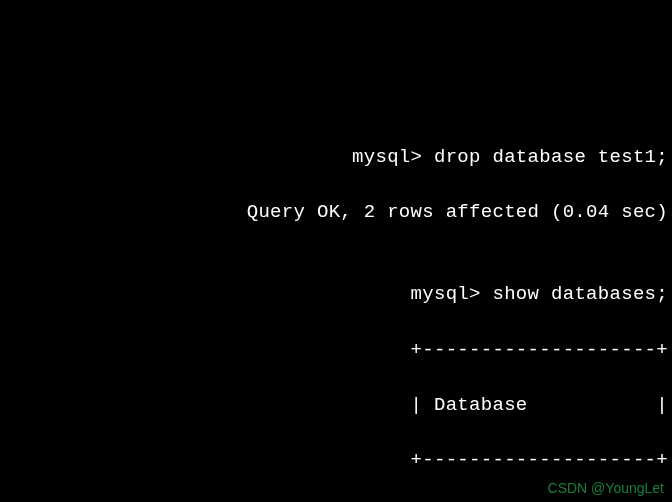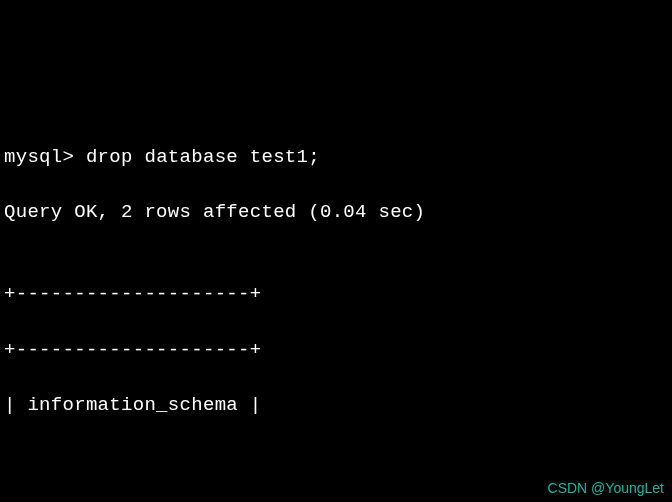--- a/index.html
+++ b/index.html
@@ -15,41 +15,44 @@
       line-height: 1.45;
       padding: 6px 4px;
       width: 672px;
       height: 502px;
       position: relative;
       white-space: pre;
       letter-spacing: 0.3px;
     }
     .line {
       display: block;
+      text-align: right;
     }
     .watermark {
       position: absolute;
       bottom: 4px;
       right: 8px;
       font-size: 14px;
-      color: #14b8a6;
+      color: #15803d;
       font-family: Arial, sans-serif;
       letter-spacing: 0;
     }
   </style>
 </head>
 <body>
 
 
 
 <div>
 <span class="line"><span>mysql&gt;</span> <span>drop database test1;</span></span>
 <span class="line">Query OK, 2 rows affected (0.04 sec)</span>
 <span class="line"></span>
+<span class="line"><span>mysql&gt;</span> <span>show databases;</span></span>
 <span class="line">+--------------------+</span>
+<span class="line">| Database           |</span>
 <span class="line">+--------------------+</span>
 <span class="line">| information_schema |</span>
 
 
 
 
 
 
 
 

